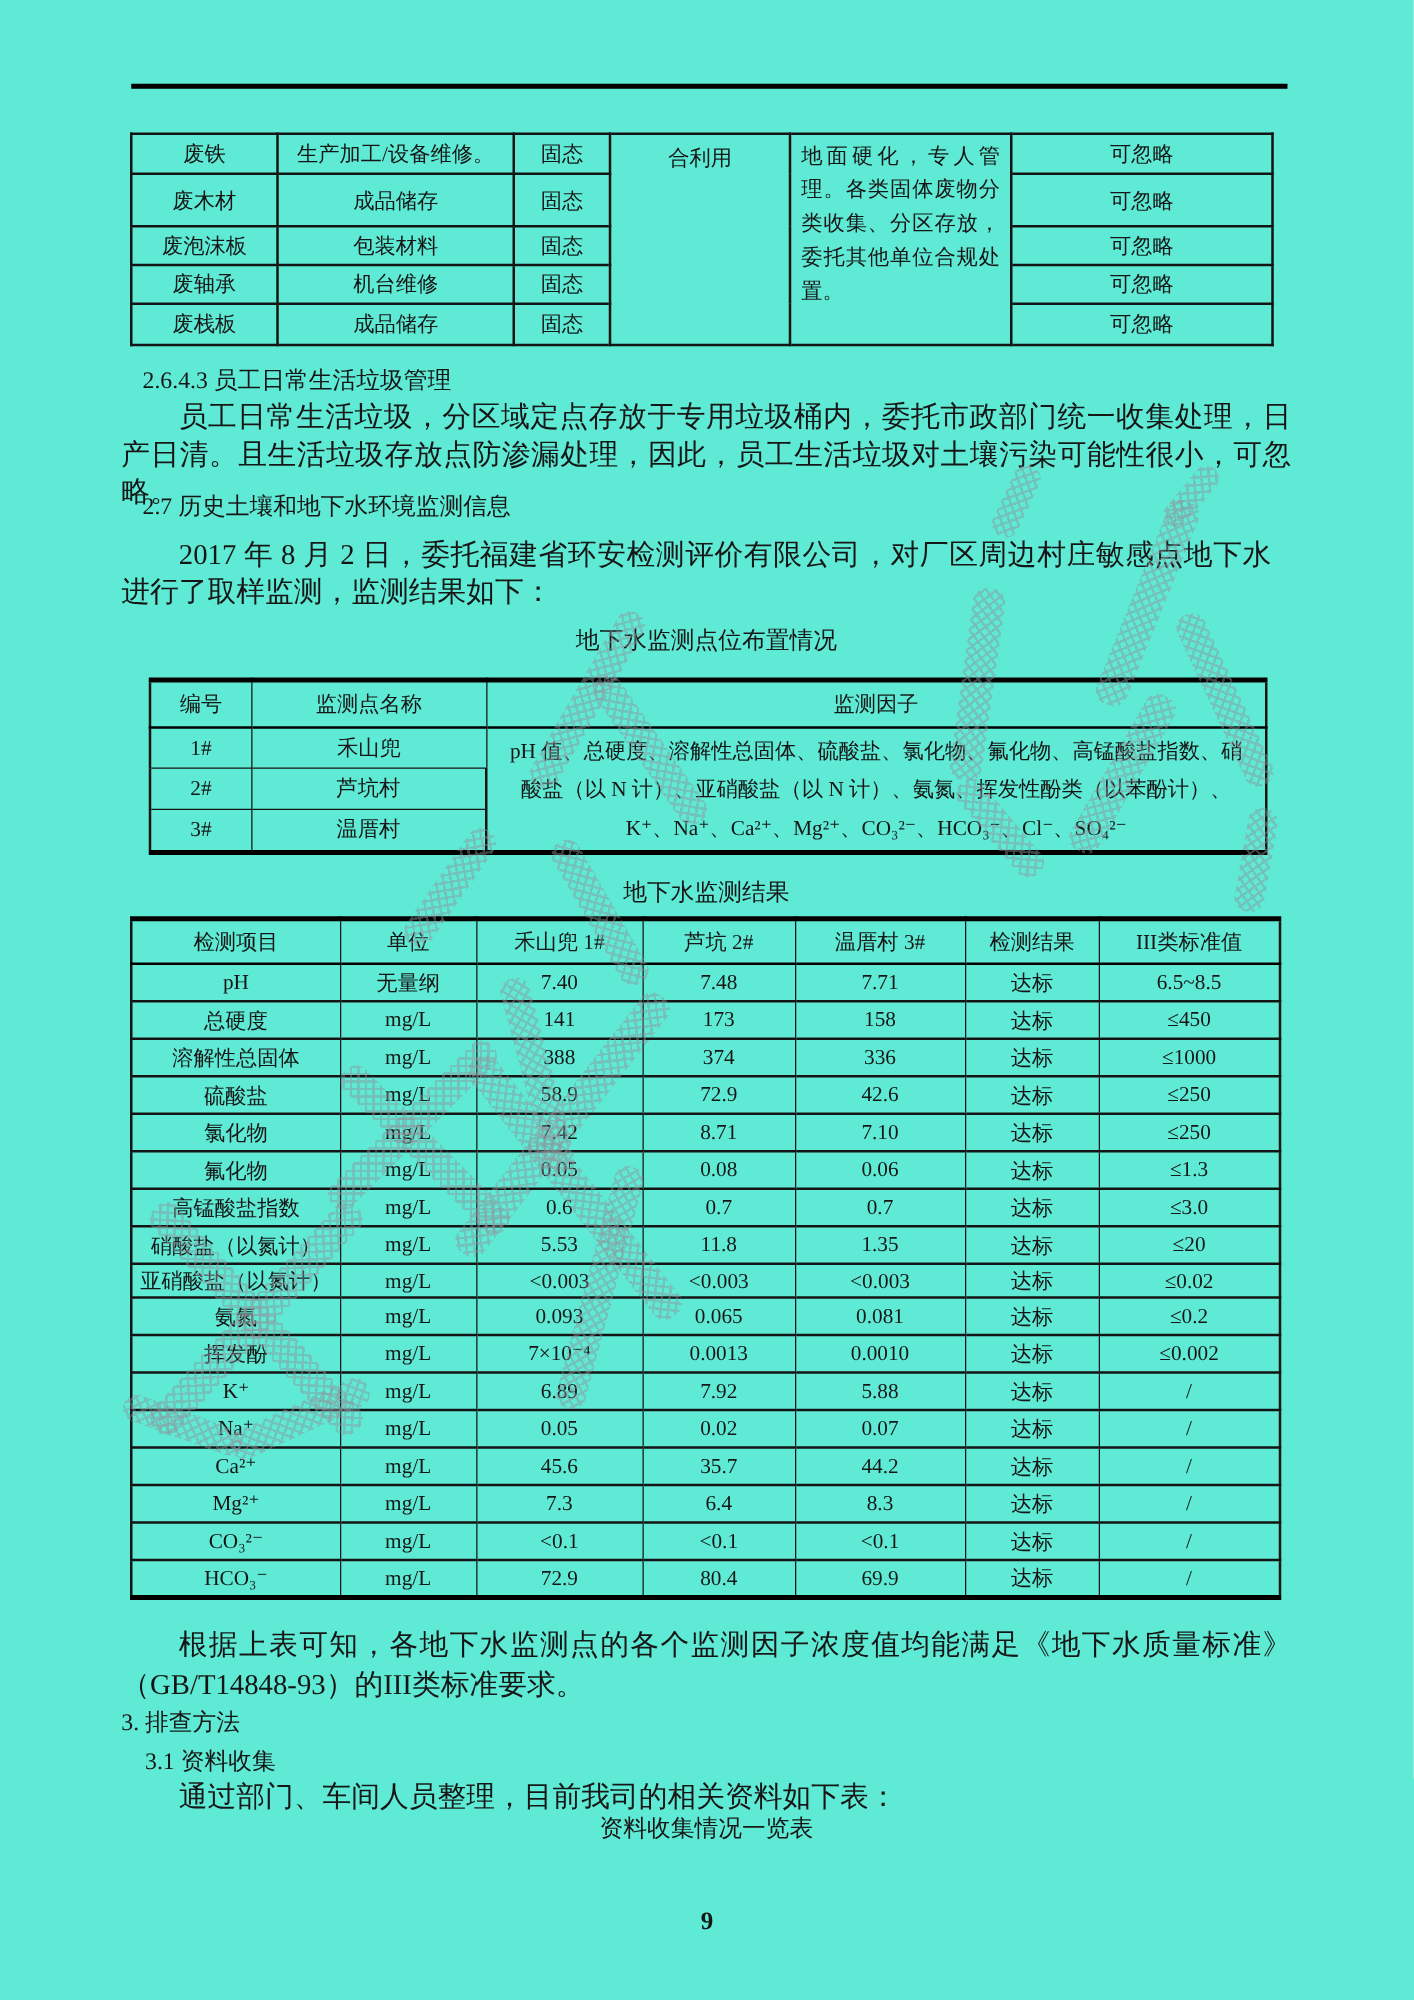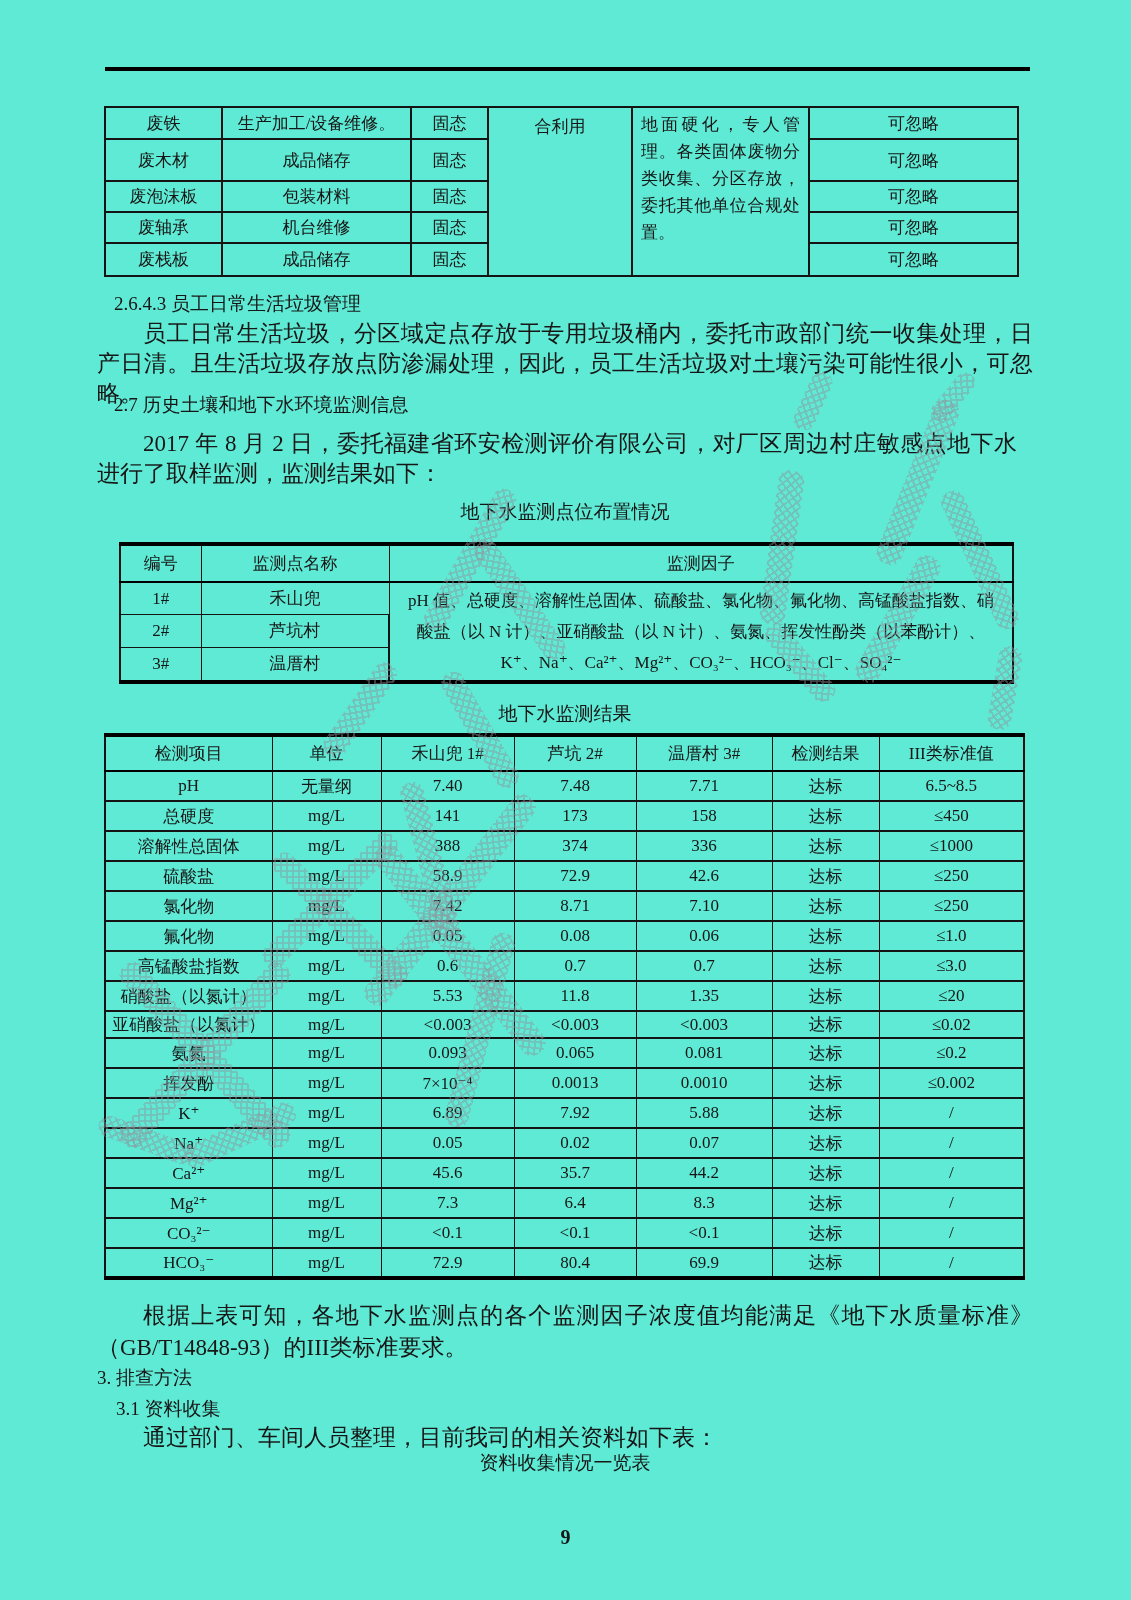--- a/index.html
+++ b/index.html
@@ -208,21 +208,21 @@
           <td>达标</td>
           <td>≤250</td>
         </tr>
         <tr style="height: 30px;">
           <td>氟化物</td>
           <td>mg/L</td>
           <td>0.05</td>
           <td>0.08</td>
           <td>0.06</td>
           <td>达标</td>
-          <td>≤1.0</td>
+          <td>≤1.3</td>
         </tr>
         <tr style="height: 30px;">
           <td>高锰酸盐指数</td>
           <td>mg/L</td>
           <td>0.6</td>
           <td>0.7</td>
           <td>0.7</td>
           <td>达标</td>
           <td>≤3.0</td>
         </tr>

